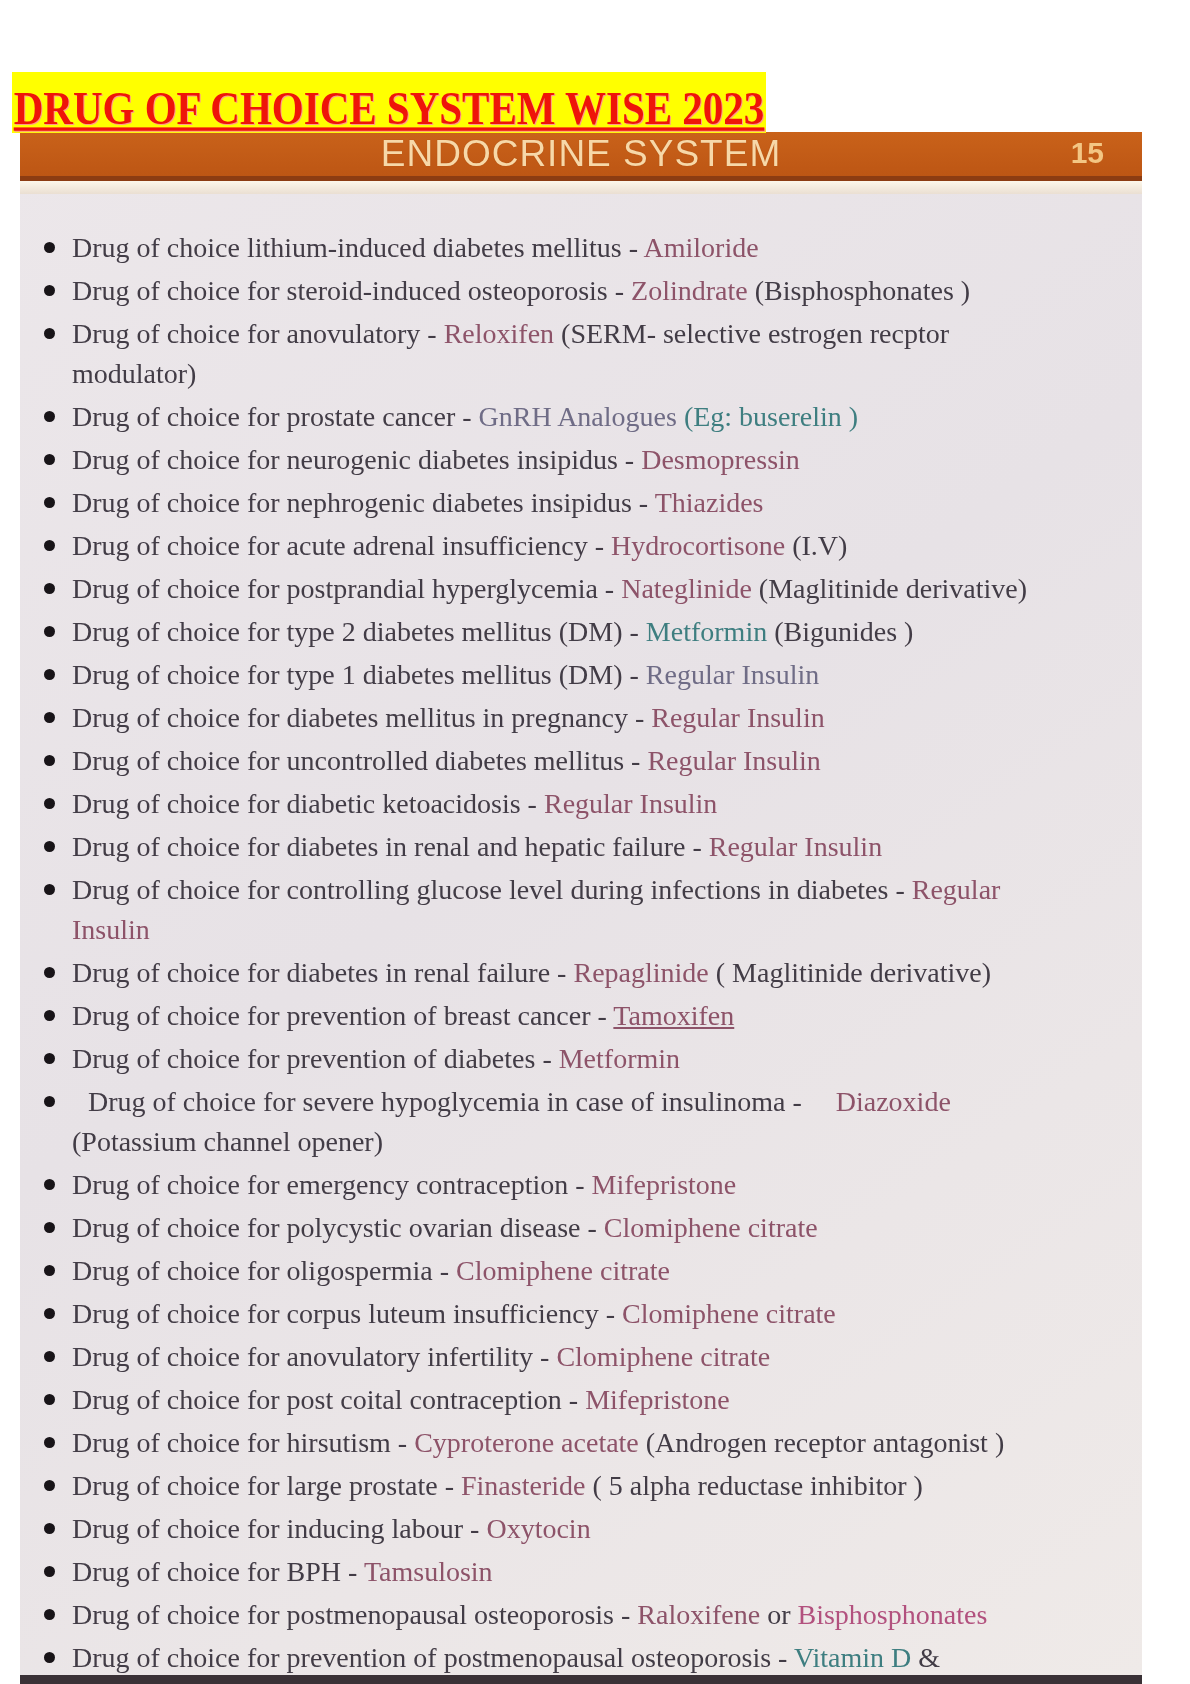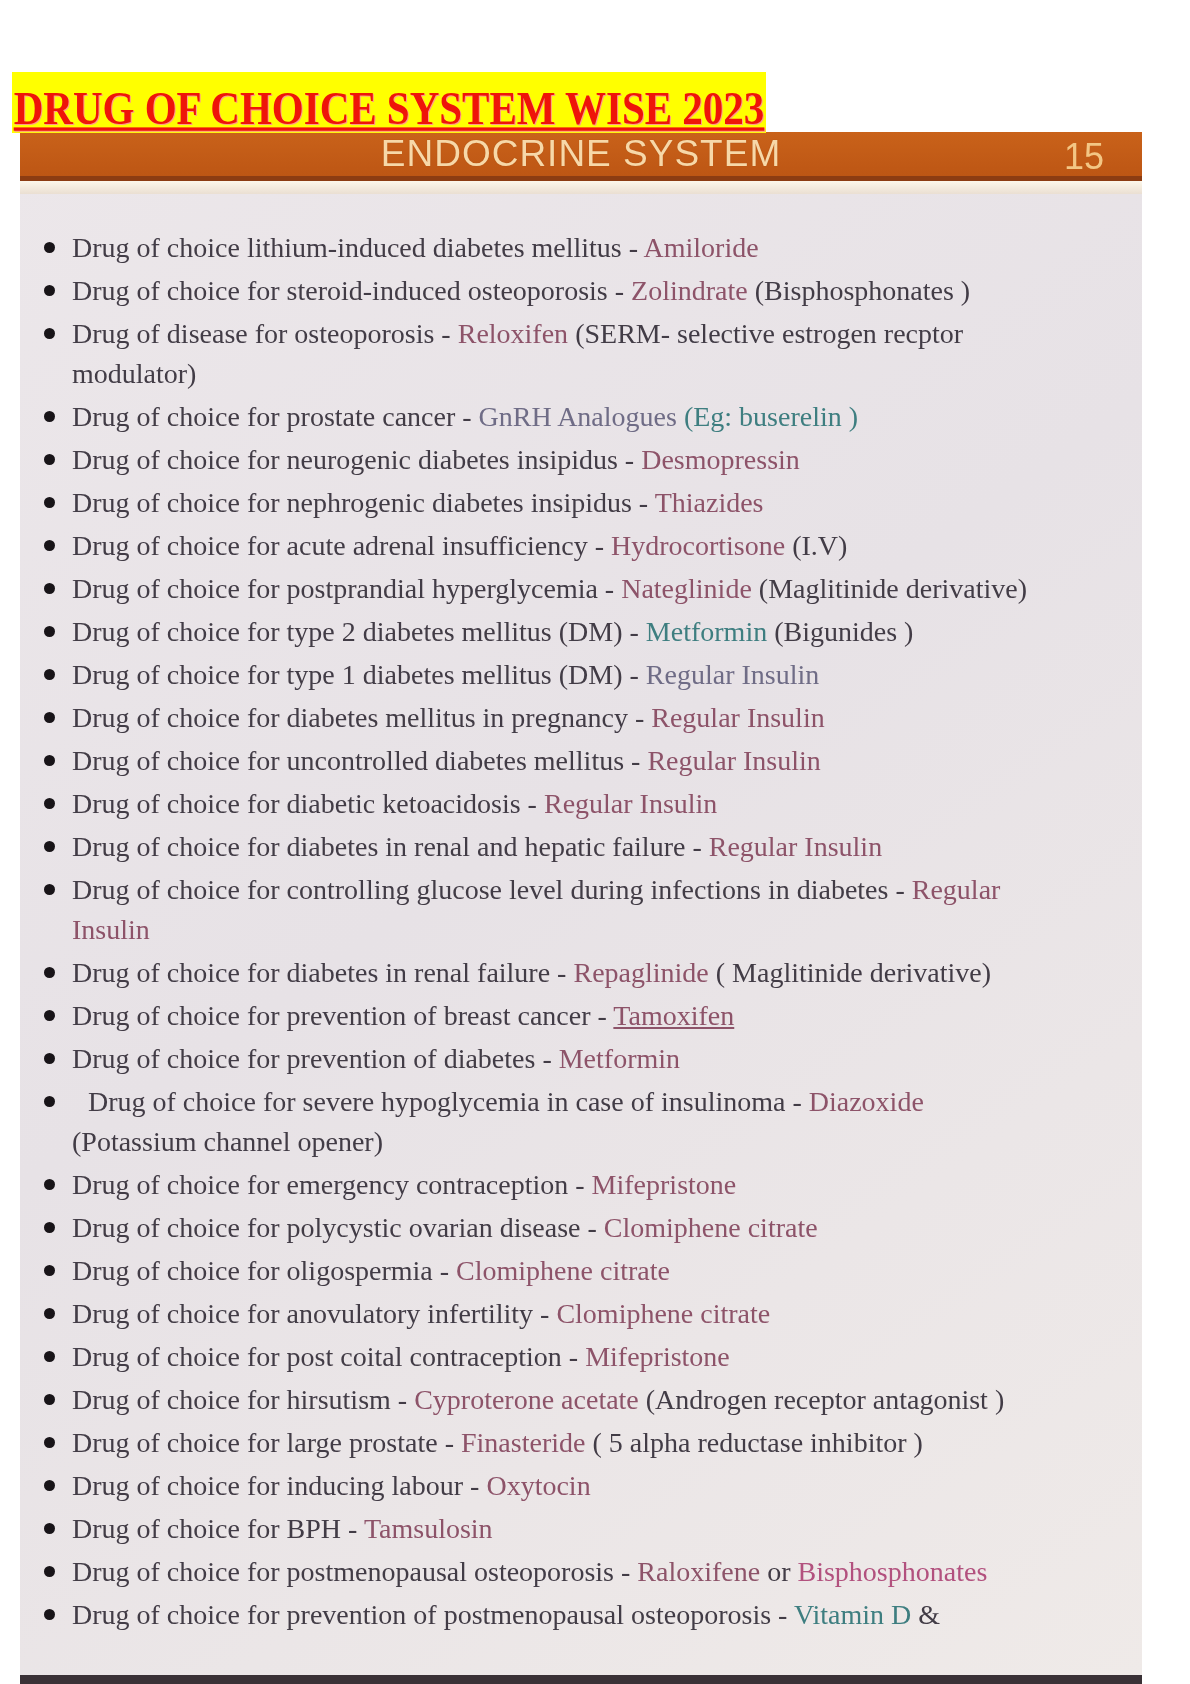--- a/index.html
+++ b/index.html
@@ -63,22 +63,22 @@
     font-size: 37px;
     letter-spacing: 1px;
     color: #f7d8a8;
     text-shadow: 0 0 1px #a84c12;
   }
   .page-number {
     position: absolute;
     right: 38px;
     top: 4px;
     font-family: "Liberation Sans", "DejaVu Sans", sans-serif;
-    font-size: 36px;
-    font-weight: 400;
+    font-size: 30px;
+    font-weight: 700;
     color: #f3c684;
   }
   .header-strip {
     height: 13px;
     background: linear-gradient(#fdf7ea, #eadfd2);
   }
   
   .drug-list {
     list-style: none;
     margin: 0;
@@ -124,40 +124,41 @@
     <div class="header-bar">
       <span class="header-title">ENDOCRINE SYSTEM</span>
       <span class="page-number">15</span>
     </div>
 
     <div class="header-strip"></div>
 
     <ul class="drug-list" id="drug-list">
         <li><span class="bullet"></span><span style="color: rgb(66, 60, 70);">Drug of choice lithium-induced diabetes mellitus -  </span><span style="color: rgb(141, 83, 105);">Amiloride</span></li>
         <li><span class="bullet"></span><span style="color: rgb(66, 60, 70);">Drug of choice for steroid-induced osteoporosis -  </span><span style="color: rgb(141, 83, 105);">Zolindrate</span><span style="color: rgb(66, 60, 70);"> (Bisphosphonates )</span></li>
-        <li><span class="bullet"></span><span style="color: rgb(66, 60, 70);">Drug of disease for osteoporosis -  </span><span style="color: rgb(141, 83, 105);">Reloxifen</span><span style="color: rgb(66, 60, 70);"> (SERM- selective estrogen recptor</span><br><span style="color: rgb(66, 60, 70);">modulator)</span></li>
+        <li><span class="bullet"></span><span style="color: rgb(66, 60, 70);">Drug of choice for anovulatory -  </span><span style="color: rgb(141, 83, 105);">Reloxifen</span><span style="color: rgb(66, 60, 70);"> (SERM- selective estrogen recptor</span><br><span style="color: rgb(66, 60, 70);">modulator)</span></li>
         <li><span class="bullet"></span><span style="color: rgb(66, 60, 70);">Drug of choice for prostate cancer -  </span><span style="color: rgb(111, 108, 134);">GnRH Analogues</span><span style="color: rgb(62, 126, 128);"> (Eg: buserelin )</span></li>
         <li><span class="bullet"></span><span style="color: rgb(66, 60, 70);">Drug of choice for neurogenic diabetes insipidus -  </span><span style="color: rgb(141, 83, 105);">Desmopressin</span></li>
         <li><span class="bullet"></span><span style="color: rgb(66, 60, 70);">Drug of choice for nephrogenic diabetes insipidus -  </span><span style="color: rgb(141, 83, 105);">Thiazides</span></li>
         <li><span class="bullet"></span><span style="color: rgb(66, 60, 70);">Drug of choice for acute adrenal insufficiency -  </span><span style="color: rgb(141, 83, 105);">Hydrocortisone</span><span style="color: rgb(66, 60, 70);"> (I.V)</span></li>
         <li><span class="bullet"></span><span style="color: rgb(66, 60, 70);">Drug of choice for postprandial hyperglycemia -  </span><span style="color: rgb(141, 83, 105);">Nateglinide</span><span style="color: rgb(66, 60, 70);"> (Maglitinide derivative)</span></li>
         <li><span class="bullet"></span><span style="color: rgb(66, 60, 70);">Drug of choice for type 2 diabetes mellitus (DM) -  </span><span style="color: rgb(62, 126, 128);">Metformin</span><span style="color: rgb(66, 60, 70);">  (Bigunides )</span></li>
         <li><span class="bullet"></span><span style="color: rgb(66, 60, 70);">Drug of choice for type 1 diabetes mellitus (DM)  -  </span><span style="color: rgb(111, 108, 134);">Regular Insulin</span></li>
         <li><span class="bullet"></span><span style="color: rgb(66, 60, 70);">Drug of choice for diabetes mellitus in pregnancy -  </span><span style="color: rgb(141, 83, 105);">Regular Insulin</span></li>
         <li><span class="bullet"></span><span style="color: rgb(66, 60, 70);">Drug of choice for uncontrolled diabetes mellitus -  </span><span style="color: rgb(141, 83, 105);">Regular  Insulin</span></li>
         <li><span class="bullet"></span><span style="color: rgb(66, 60, 70);">Drug of choice for diabetic ketoacidosis -  </span><span style="color: rgb(141, 83, 105);">Regular Insulin</span></li>
         <li><span class="bullet"></span><span style="color: rgb(66, 60, 70);">Drug of choice for diabetes in renal and hepatic failure -  </span><span style="color: rgb(141, 83, 105);">Regular Insulin</span></li>
         <li><span class="bullet"></span><span style="color: rgb(66, 60, 70);">Drug of choice for controlling glucose level during infections in diabetes -  </span><span style="color: rgb(141, 83, 105);">Regular</span><br><span style="color: rgb(141, 83, 105);">Insulin</span></li>
         <li><span class="bullet"></span><span style="color: rgb(66, 60, 70);">Drug of choice for diabetes in renal failure -  </span><span style="color: rgb(141, 83, 105);">Repaglinide</span><span style="color: rgb(66, 60, 70);"> ( Maglitinide derivative)</span></li>
         <li><span class="bullet"></span><span style="color: rgb(66, 60, 70);">Drug of choice for prevention of breast cancer -  </span><span style="color: rgb(141, 83, 105); text-decoration: underline;">Tamoxifen</span></li>
         <li><span class="bullet"></span><span style="color: rgb(66, 60, 70);">Drug of choice for prevention of diabetes -  </span><span style="color: rgb(141, 83, 105);">Metformin</span></li>
-        <li><span class="bullet"></span><span style="color: rgb(66, 60, 70); margin-left: 16px;">Drug of choice for severe hypoglycemia in case of insulinoma -  </span><span style="color: rgb(141, 83, 105);">Diazoxide</span><br><span style="color: rgb(66, 60, 70);">(Potassium channel opener)</span></li>
+        <li><span class="bullet"></span><span style="color: rgb(66, 60, 70); margin-left: 16px;">Drug of choice for severe hypoglycemia in case of insulinoma -  </span><span style="color: rgb(141, 83, 105); margin-left: 27px;">Diazoxide</span><br><span style="color: rgb(66, 60, 70);">(Potassium channel opener)</span></li>
         <li><span class="bullet"></span><span style="color: rgb(66, 60, 70);">Drug of choice for emergency contraception -  </span><span style="color: rgb(141, 83, 105);">Mifepristone</span></li>
         <li><span class="bullet"></span><span style="color: rgb(66, 60, 70);">Drug of choice for polycystic ovarian disease -  </span><span style="color: rgb(141, 83, 105);">Clomiphene citrate</span></li>
         <li><span class="bullet"></span><span style="color: rgb(66, 60, 70);">Drug of choice for oligospermia -  </span><span style="color: rgb(141, 83, 105);">Clomiphene citrate</span></li>
+        <li><span class="bullet"></span><span style="color: rgb(66, 60, 70);">Drug of choice for corpus luteum insufficiency -  </span><span style="color: rgb(141, 83, 105);">Clomiphene citrate</span></li>
         <li><span class="bullet"></span><span style="color: rgb(66, 60, 70);">Drug of choice for anovulatory infertility -  </span><span style="color: rgb(141, 83, 105);">Clomiphene citrate</span></li>
         <li><span class="bullet"></span><span style="color: rgb(66, 60, 70);">Drug of choice for post coital contraception -  </span><span style="color: rgb(141, 83, 105);">Mifepristone</span></li>
         <li><span class="bullet"></span><span style="color: rgb(66, 60, 70);">Drug of choice for hirsutism -  </span><span style="color: rgb(141, 83, 105);">Cyproterone acetate</span><span style="color: rgb(66, 60, 70);"> (Androgen receptor antagonist )</span></li>
         <li><span class="bullet"></span><span style="color: rgb(66, 60, 70);">Drug of choice for large prostate -  </span><span style="color: rgb(141, 83, 105);">Finasteride</span><span style="color: rgb(66, 60, 70);"> ( 5 alpha reductase inhibitor )</span></li>
         <li><span class="bullet"></span><span style="color: rgb(66, 60, 70);">Drug of choice for inducing labour -  </span><span style="color: rgb(141, 83, 105);">Oxytocin</span></li>
         <li><span class="bullet"></span><span style="color: rgb(66, 60, 70);">Drug of choice for BPH -  </span><span style="color: rgb(141, 83, 105);">Tamsulosin</span></li>
         <li><span class="bullet"></span><span style="color: rgb(66, 60, 70);">Drug of choice for postmenopausal osteoporosis -  </span><span style="color: rgb(141, 83, 105);">Raloxifene</span><span style="color: rgb(66, 60, 70);"> or </span><span style="color: rgb(178, 81, 126);">Bisphosphonates</span></li>
         <li><span class="bullet"></span><span style="color: rgb(66, 60, 70);">Drug of choice for prevention of postmenopausal osteoporosis -  </span><span style="color: rgb(62, 126, 128);">Vitamin D</span><span style="color: rgb(66, 60, 70);"> &amp;</span></li>
       </ul>
 

